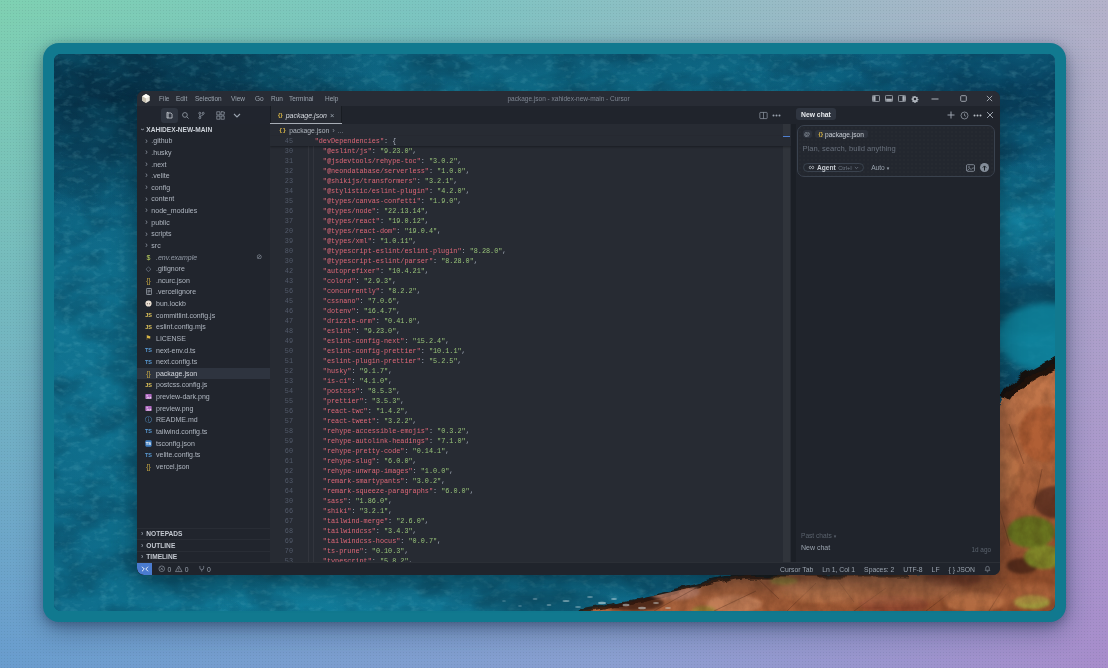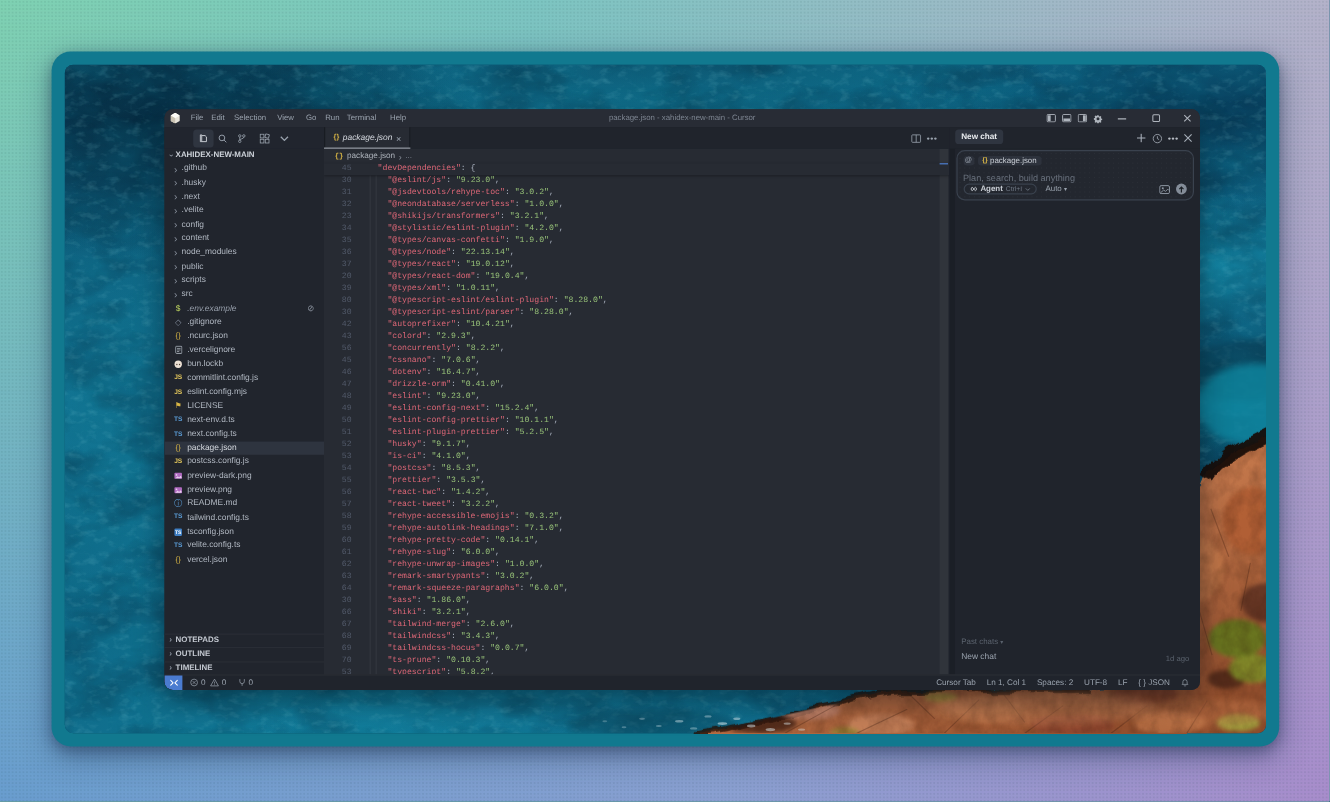--- a/index.html
+++ b/index.html
@@ -75,21 +75,21 @@
 .v{color:#98c379}
 .p{color:#a8b0bd}
 .guides{position:absolute;left:0;top:22px;bottom:0;z-index:2;pointer-events:none}
 .g1{position:absolute;left:37.5px;top:0;bottom:0;width:1px;background:rgba(255,255,255,.05)}
 .g2{position:absolute;left:43.4px;top:0;bottom:0;width:1px;background:rgba(255,255,255,.05)}
 .sb{position:absolute;right:1.5px;top:0;bottom:0;width:7px;background:rgba(255,255,255,.045)}
 .sbl{position:absolute;right:1.5px;top:11.5px;width:7px;height:1.5px;background:#4f7fd0;z-index:4}
 
 .gap{width:5px;background:#1b1f26;flex:none}
 .chat{width:204px;background:#20242c;position:relative;font-size:7px;flex:none}
-.cbox{position:absolute;left:0.5px;top:1px;width:198px;height:42px;background:#23272f;border:1px solid #3a424e;border-radius:7px;
+.cbox{position:absolute;left:0.5px;top:1px;width:198px;height:52px;background:#23272f;border:1px solid #3a424e;border-radius:7px;
 background-image:radial-gradient(circle,rgba(255,255,255,.04) 0.5px,transparent 0.8px);background-size:4px 4px}
 .chiprow{display:flex;align-items:center;gap:3px;margin:4px 0 0 5px}
 .chip{background:#2d323c;border-radius:3px;display:flex;align-items:center;justify-content:center;color:#c9ced5}
 .chip.at{width:9px;height:8px;color:#9aa3ae;font-size:6px}
 .chip.file{height:8px;padding:0 4px;font-size:6.6px;gap:2px}
 .chip .bjson{font-size:5.8px}
 .phold{margin:6px 0 0 5px;color:#68707c;font-size:7.6px}
 .cboxbot{position:absolute;left:5px;right:5px;bottom:4px;display:flex;align-items:center}
 .agent{border:1px solid #3a424e;border-radius:6px;height:9px;display:flex;align-items:center;padding:0 4px;gap:2.5px;color:#c9ced5}
 .agent b{font-size:6.6px}

